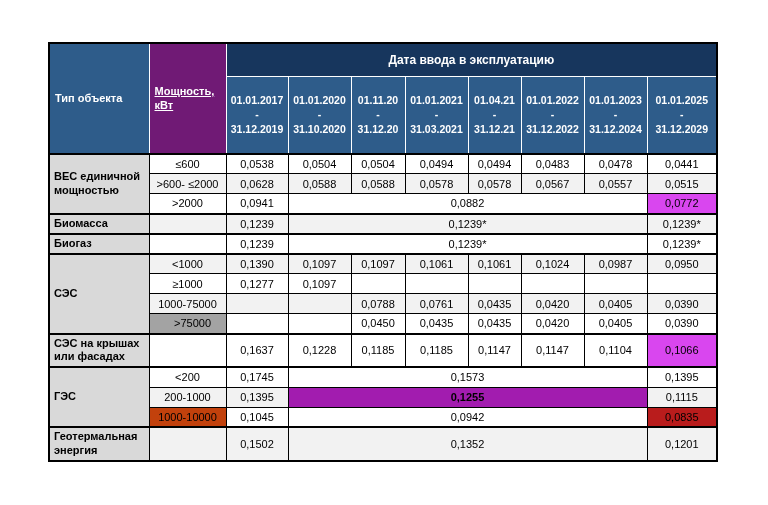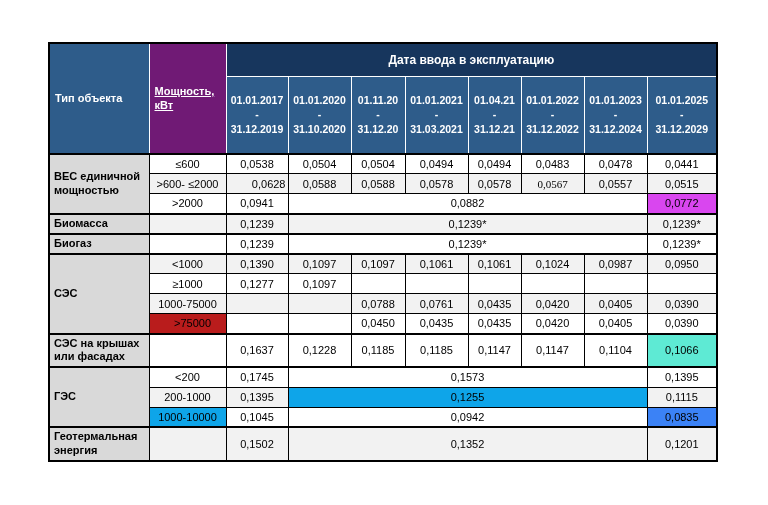--- a/index.html
+++ b/index.html
@@ -115,26 +115,26 @@
           <td class="value-cell" style="background: rgb(255, 255, 255);">0,0504</td>
           <td class="value-cell" style="background: rgb(255, 255, 255);">0,0504</td>
           <td class="value-cell" style="background: rgb(255, 255, 255);">0,0494</td>
           <td class="value-cell" style="background: rgb(255, 255, 255);">0,0494</td>
           <td class="value-cell" style="background: rgb(255, 255, 255);">0,0483</td>
           <td class="value-cell" style="background: rgb(255, 255, 255);">0,0478</td>
           <td class="value-cell" style="background: rgb(255, 255, 255);">0,0441</td>
         </tr>
         <tr>
           <td class="power-cell" style="background: rgb(242, 242, 242);">&gt;600- ≤2000</td>
-          <td class="value-cell" style="background: rgb(242, 242, 242); text-align: right;">0,0628</td>
+          <td class="value-cell" style="background: rgb(242, 242, 242);">0,0628</td>
           <td class="value-cell" style="background: rgb(242, 242, 242);">0,0588</td>
           <td class="value-cell" style="background: rgb(242, 242, 242);">0,0588</td>
           <td class="value-cell" style="background: rgb(242, 242, 242);">0,0578</td>
           <td class="value-cell" style="background: rgb(242, 242, 242);">0,0578</td>
-          <td class="value-cell" style="background: rgb(242, 242, 242); font-family: Liberation Serif, serif;">0,0567</td>
+          <td class="value-cell" style="background: rgb(242, 242, 242);">0,0567</td>
           <td class="value-cell" style="background: rgb(242, 242, 242);">0,0557</td>
           <td class="value-cell" style="background: rgb(242, 242, 242);">0,0515</td>
         </tr>
         <tr>
           <td class="power-cell" style="background: rgb(255, 255, 255);">&gt;2000</td>
           <td class="value-cell" style="background: rgb(255, 255, 255);">0,0941</td>
           <td class="value-cell" colspan="6" style="background: rgb(255, 255, 255);">0,0882</td>
           <td class="value-cell" style="background: #d946ef;">0,0772</td>
         </tr>
         <tr class="group-start">
@@ -179,60 +179,60 @@
           <td class="value-cell" style="background: rgb(242, 242, 242);"></td>
           <td class="value-cell" style="background: rgb(242, 242, 242);"></td>
           <td class="value-cell" style="background: rgb(242, 242, 242);">0,0788</td>
           <td class="value-cell" style="background: rgb(242, 242, 242);">0,0761</td>
           <td class="value-cell" style="background: rgb(242, 242, 242);">0,0435</td>
           <td class="value-cell" style="background: rgb(242, 242, 242);">0,0420</td>
           <td class="value-cell" style="background: rgb(242, 242, 242);">0,0405</td>
           <td class="value-cell" style="background: rgb(242, 242, 242);">0,0390</td>
         </tr>
         <tr>
-          <td class="power-cell" style="background: #b91c1c; padding-left: 12px;">&gt;75000</td>
+          <td class="power-cell" style="background: #a3a3a3; padding-left: 12px;">&gt;75000</td>
           <td class="value-cell" style="background: rgb(255, 255, 255);"></td>
           <td class="value-cell" style="background: rgb(255, 255, 255);"></td>
           <td class="value-cell" style="background: rgb(255, 255, 255);">0,0450</td>
           <td class="value-cell" style="background: rgb(255, 255, 255);">0,0435</td>
           <td class="value-cell" style="background: rgb(255, 255, 255);">0,0435</td>
           <td class="value-cell" style="background: rgb(255, 255, 255);">0,0420</td>
           <td class="value-cell" style="background: rgb(255, 255, 255);">0,0405</td>
           <td class="value-cell" style="background: rgb(255, 255, 255);">0,0390</td>
         </tr>
         <tr class="group-start">
           <td class="type-cell" rowspan="1" style="background: rgb(217, 217, 217);">СЭС на крышах или фасадах</td>
           <td class="power-cell" style="background: rgb(255, 255, 255);"></td>
           <td class="value-cell" style="background: rgb(255, 255, 255);">0,1637</td>
           <td class="value-cell" style="background: rgb(255, 255, 255);">0,1228</td>
           <td class="value-cell" style="background: rgb(255, 255, 255);">0,1185</td>
           <td class="value-cell" style="background: rgb(255, 255, 255);">0,1185</td>
           <td class="value-cell" style="background: rgb(255, 255, 255);">0,1147</td>
           <td class="value-cell" style="background: rgb(255, 255, 255);">0,1147</td>
           <td class="value-cell" style="background: rgb(255, 255, 255);">0,1104</td>
-          <td class="value-cell" style="background: #5eead4;">0,1066</td>
+          <td class="value-cell" style="background: #d946ef;">0,1066</td>
         </tr>
         <tr class="group-start">
           <td class="type-cell" rowspan="3" style="background: rgb(217, 217, 217);">ГЭС</td>
           <td class="power-cell" style="background: rgb(255, 255, 255);">&lt;200</td>
           <td class="value-cell" style="background: rgb(255, 255, 255);">0,1745</td>
           <td class="value-cell" colspan="6" style="background: rgb(255, 255, 255);">0,1573</td>
           <td class="value-cell" style="background: rgb(255, 255, 255);">0,1395</td>
         </tr>
         <tr>
           <td class="power-cell" style="background: rgb(242, 242, 242);">200-1000</td>
           <td class="value-cell" style="background: rgb(242, 242, 242);">0,1395</td>
-          <td class="value-cell" colspan="6" style="background: #0ea5e9;">0,1255</td>
+          <td class="value-cell" colspan="6" style="background: #a21caf; font-weight: bold;">0,1255</td>
           <td class="value-cell" style="background: rgb(242, 242, 242);">0,1115</td>
         </tr>
         <tr>
-          <td class="power-cell" style="background: #0ea5e9; text-align: center;">1000-10000</td>
+          <td class="power-cell" style="background: #c2410c; text-align: center;">1000-10000</td>
           <td class="value-cell" style="background: rgb(255, 255, 255);">0,1045</td>
           <td class="value-cell" colspan="6" style="background: rgb(255, 255, 255);">0,0942</td>
-          <td class="value-cell" style="background: #3b82f6;">0,0835</td>
+          <td class="value-cell" style="background: #b91c1c;">0,0835</td>
         </tr>
         <tr class="group-start">
           <td class="type-cell" rowspan="1" style="background: rgb(217, 217, 217);">Геотермальная энергия</td>
           <td class="power-cell" style="background: rgb(242, 242, 242);"></td>
           <td class="value-cell" style="background: rgb(242, 242, 242);">0,1502</td>
           <td class="value-cell" colspan="6" style="background: rgb(242, 242, 242);">0,1352</td>
           <td class="value-cell" style="background: rgb(242, 242, 242); margin-left: 40px;">0,1201</td>
         </tr>
       </tbody>
   </table>

